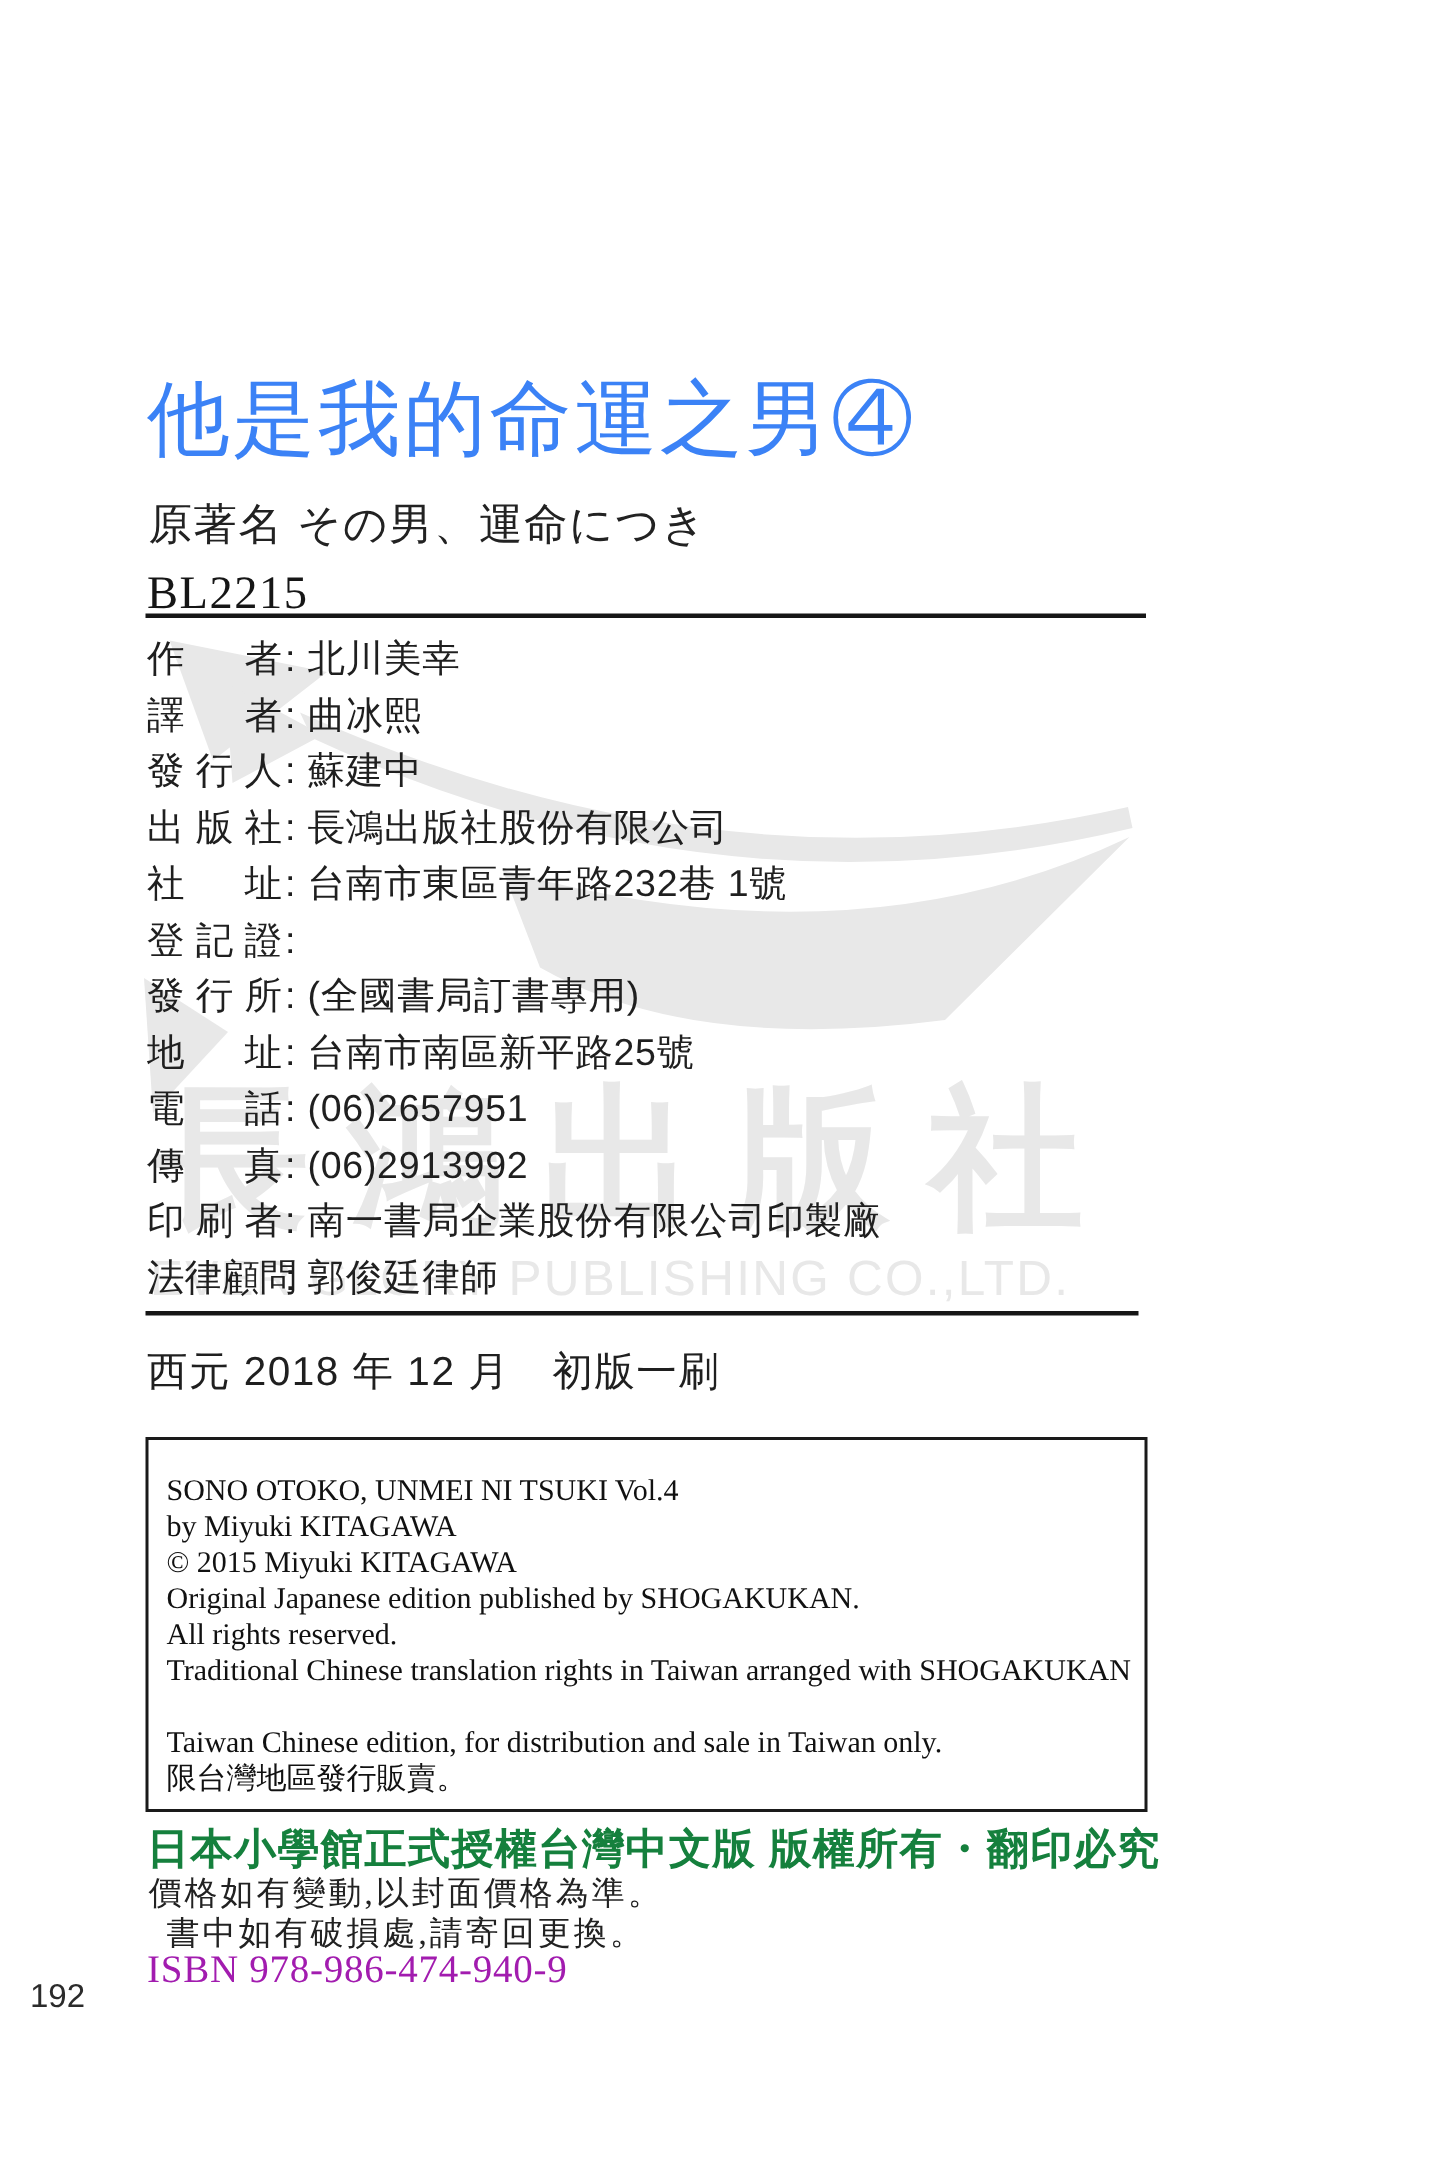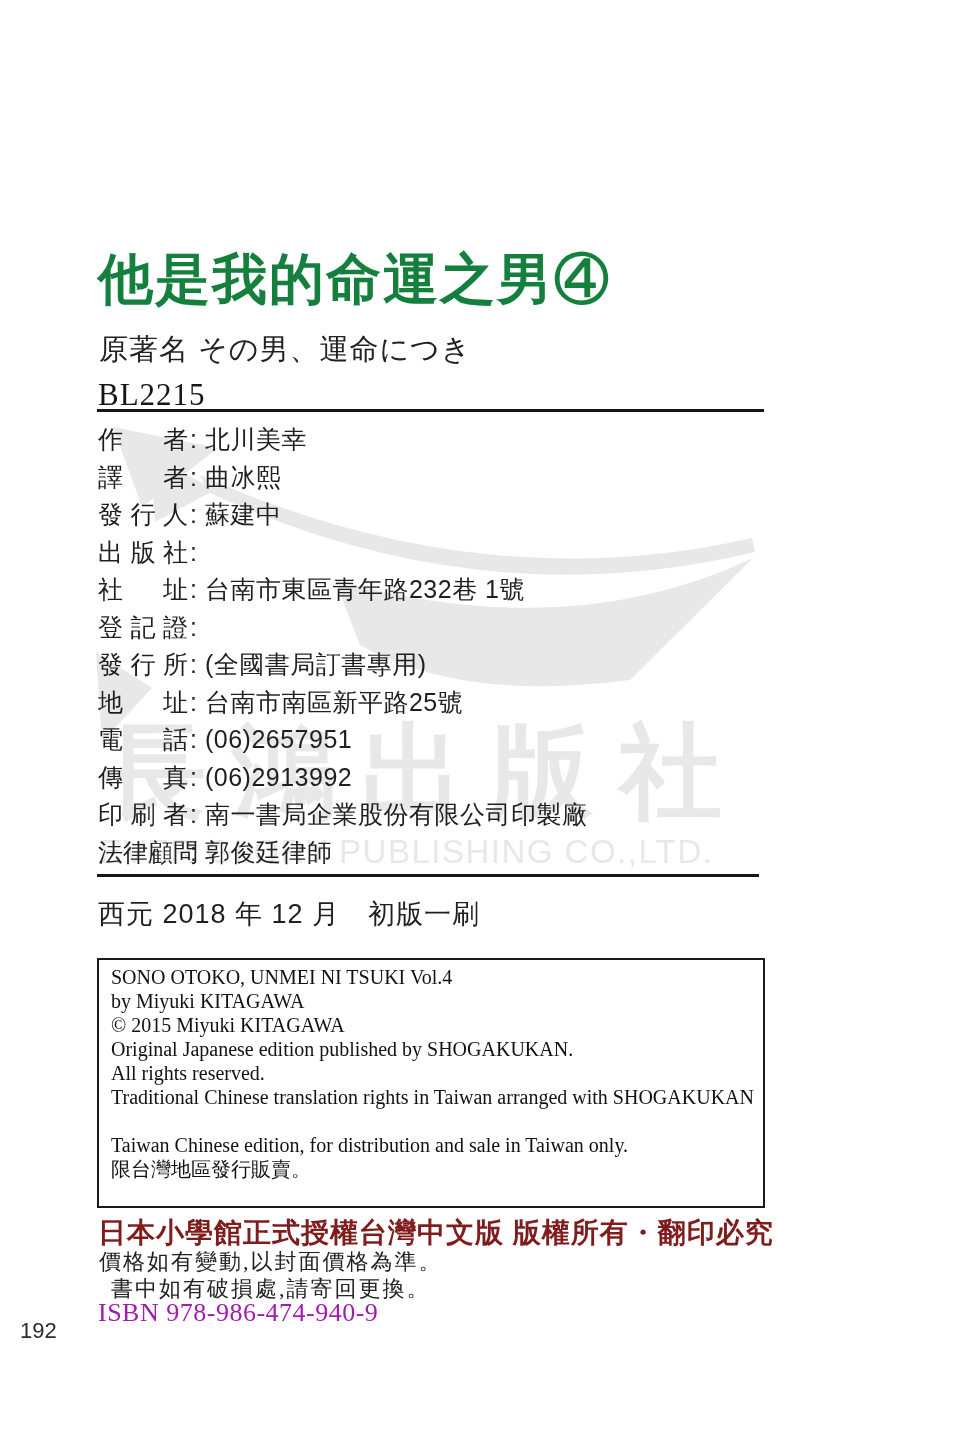--- a/index.html
+++ b/index.html
@@ -23,22 +23,22 @@
   .wm-latin{
     position:absolute;left:100px;top:835px;
     font-size:33px;font-weight:400;line-height:1;
     letter-spacing:1.5px;white-space:nowrap;
     color:#e8e8e8;
     font-family:"Liberation Sans", sans-serif;
   }
   
   .title{
     position:absolute;left:98px;top:248px;
-    font-size:55px;font-weight:700;letter-spacing:2px;
-    line-height:1.15;white-space:nowrap;color:#15803d;
+    font-size:55px;font-weight:400;letter-spacing:2px;
+    line-height:1.15;white-space:nowrap;color:#3b82f6;
   }
   .subtitle{
     position:absolute;left:99px;top:330px;
     font-size:29px;font-weight:400;letter-spacing:1px;
     white-space:nowrap;color:#222;
   }
   .book-code{
     position:absolute;left:98px;top:377px;
     font-family:"Liberation Serif", serif;
     font-size:31px;letter-spacing:1px;color:#161616;
@@ -68,30 +68,30 @@
   }
   .edition-date{
     position:absolute;left:98px;top:896px;
     font-size:27px;letter-spacing:1px;white-space:pre;color:#1f1f1f;
   }
   
   .copy-box{
     position:absolute;left:97px;top:958px;
     width:668px;height:250px;box-sizing:border-box;
     border:2.5px solid #1a1a1a;
-    padding:5px 12px 0 12px;
+    padding:22px 12px 0 12px;
     font-family:"Liberation Serif", serif;
     font-size:20px;line-height:24px;color:#111;
   }
   .box-line{min-height:24px;white-space:nowrap;}
   
   .license{
     position:absolute;left:98px;top:1214px;
     font-size:28px;font-weight:700;letter-spacing:1px;
-    white-space:nowrap;color:#7f1d1d;
+    white-space:nowrap;color:#15803d;
   }
   .note{
     position:absolute;left:99px;
     font-family:"Liberation Serif", serif;
     font-size:22px;letter-spacing:2px;white-space:nowrap;color:#222;
   }
   .note.price{top:1247px;}
   .note.damage{top:1274px;margin-left:12px;}
   .isbn{
     position:absolute;left:98px;top:1298px;
@@ -136,20 +136,21 @@
         <span class="val">曲冰熙</span>
     </div>
     <div class="crow">
       <span class="lbl">發行人</span>
         <span class="colon">:</span>
         <span class="val">蘇建中</span>
     </div>
     <div class="crow">
       <span class="lbl">出版社</span>
         <span class="colon">:</span>
+        <span class="val">長鴻出版社股份有限公司</span>
     </div>
     <div class="crow">
       <span class="lbl">社址</span>
         <span class="colon">:</span>
         <span class="val">台南市東區青年路232巷 1號</span>
     </div>
     <div class="crow">
       <span class="lbl">登記證</span>
         <span class="colon">:</span>
     </div>

